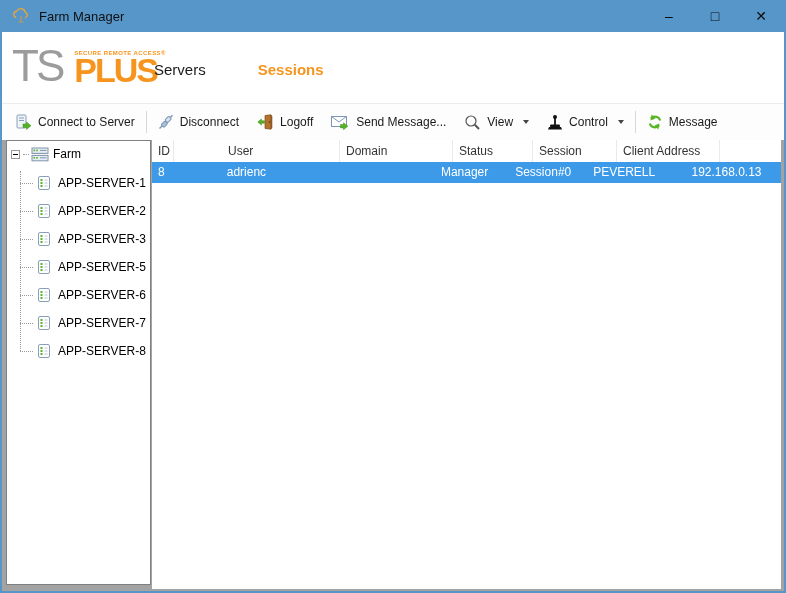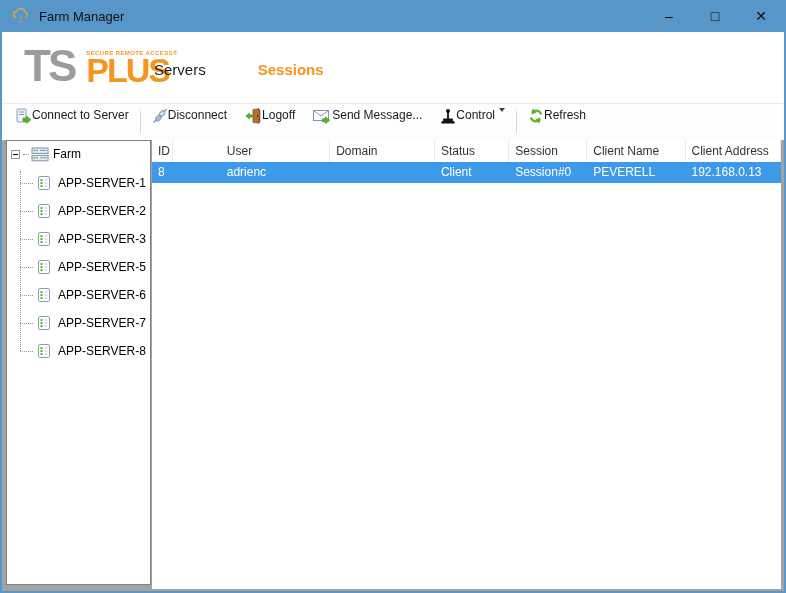--- a/index.html
+++ b/index.html
@@ -14,32 +14,32 @@
   .titlebar { height:32px; background:#5796c8; display:flex; align-items:center; }
   .app-icon { width:20px; height:18px; margin-left:9px; flex:0 0 auto; }
   .title-text { margin-left:8px; font-size:13px; color:#101010; }
   .win-controls { margin-left:auto; display:flex; height:100%; }
   .win-btn { width:46px; height:100%; display:flex; align-items:center; justify-content:center;
              font-size:14px; color:#0b0b0b; cursor:default; }
 
   
   .brandbar { height:71px; position:relative; background:#fff; }
   .logo { position:absolute; left:10px; top:16px; display:flex; align-items:flex-end; }
-  .logo-ts { font-size:44px; font-weight:bold; color:#9c9c9c; letter-spacing:-3px; line-height:36px;margin-left:12px; }
+  .logo-ts { font-size:44px; font-weight:normal; color:#9c9c9c; letter-spacing:-3px; line-height:36px; }
   .logo-right { display:flex; flex-direction:column; margin-left:12px; }
   .logo-tagline { font-size:6px; font-weight:bold; color:#f7941d; letter-spacing:0.4px; margin-bottom:1px; white-space:nowrap; }
   .logo-plus { font-size:34px; font-weight:bold; color:#f7941d; letter-spacing:-2px; line-height:27px; }
   .tabs { position:absolute; left:152px; top:29px; display:flex; gap:52px; }
   .tab { font-size:15px; color:#1a1a1a; cursor:default; }
   .tab.active { color:#f7941d; font-weight:bold; }
 
   
   .toolbar { height:37px; border-top:1px solid #ececec; display:flex; align-items:center;
              padding-left:4px; background:#fdfdfd; }
-  .tbtn { display:flex; padding:0 9px; height:28px; font-size:12px;
+  .tbtn { display:flex; align-items:center; gap:6px; padding:0 9px; height:28px; font-size:12px;
           color:#1a1a1a; white-space:nowrap; cursor:default; }
   .tsep { width:1px; height:22px; background:#d8d8d8; margin:0 2px; }
   .dd-arrow { width:0; height:0; border-left:3.5px solid transparent; border-right:3.5px solid transparent;
               border-top:4px solid #444; margin-left:4px; }
 
   
   .main { position:absolute; top:140px; left:0; right:0; bottom:0; background:#a3a3a3; }
 
   .treebox { position:absolute; left:4px; top:0; width:145px; height:445px;
              border:1px solid #808080; background:#fff; overflow:hidden; padding:4px 0 0 4px; }
@@ -131,38 +131,46 @@
     </div>
     <div class="tbtn">
       <svg width="19" height="16" viewBox="0 0 19 16">
         <rect x="0.5" y="2.5" width="15" height="10" fill="#fff" stroke="#7d96b5"></rect>
         <path d="M0.5 2.5 L8 8 L15.5 2.5" fill="none" stroke="#7d96b5"></path>
         <path d="M9.5 10.5 h3 v-1.8 l4.3 3.5 -4.3 3.5 v-1.8 h-3 z" fill="#56b427" stroke="#3c8a1a" stroke-width="0.5"></path>
       </svg>
       <span>Send Message...</span>
     </div>
     <div class="tbtn">
+      <svg width="17" height="17" viewBox="0 0 17 17">
+        <circle cx="7" cy="7" r="5" fill="none" stroke="#555" stroke-width="1.2"></circle>
+        <line x1="10.8" y1="10.8" x2="15" y2="15" stroke="#555" stroke-width="2"></line>
+      </svg>
+      <span>View</span>
+      <span class="dd-arrow"></span>
+    </div>
+    <div class="tbtn">
       <svg width="16" height="16" viewBox="0 0 16 16">
         <circle cx="8" cy="3" r="2" fill="#111"></circle>
         <rect x="7.1" y="4" width="1.8" height="7" fill="#111"></rect>
         <rect x="3" y="10.5" width="10" height="2.6" rx="1.2" fill="#111"></rect>
         <path d="M2 13 h12 l1 2.5 h-14 z" fill="#111"></path>
       </svg>
       <span>Control</span>
       <span class="dd-arrow"></span>
     </div>
     <div class="tsep"></div>
     <div class="tbtn">
       <svg width="16" height="16" viewBox="0 0 16 16">
         <path d="M13.2 6.6 A5.4 5.4 0 0 0 3.8 4.6" fill="none" stroke="#56b427" stroke-width="2.1"></path>
         <polygon points="4.6,0.6 3.6,6.4 8.6,4.4" fill="#56b427"></polygon>
         <path d="M2.8 9.4 A5.4 5.4 0 0 0 12.2 11.4" fill="none" stroke="#56b427" stroke-width="2.1"></path>
         <polygon points="11.4,15.4 12.4,9.6 7.4,11.6" fill="#56b427"></polygon>
       </svg>
-      <span>Refresh</span>
+      <span>Message</span>
     </div>
   </div>
 
   <div class="main">
 
     <div class="treebox">
       <div class="tree-root-row">
         <span class="expander"></span>
         <span class="root-stub"></span>
         <svg width="18" height="15" viewBox="0 0 18 15">
@@ -265,28 +273,27 @@
       </div>
     </div>
 
     <div class="listview">
       <div class="lv-header">
         <div class="lv-hcell c0">ID</div>
         <div class="lv-hcell c1">User</div>
         <div class="lv-hcell c2">Domain</div>
         <div class="lv-hcell c3">Status</div>
         <div class="lv-hcell c4">Session</div>
-        <div class="lv-hcell c5">Client Name</div>
         <div class="lv-hcell c6">Client Address</div>
       </div>
       <div class="lv-row">
         <div class="lv-cell c0">8</div>
         <div class="lv-cell c1">adrienc</div>
         <div class="lv-cell c2"></div>
-        <div class="lv-cell c3">Client</div>
+        <div class="lv-cell c3">Manager</div>
         <div class="lv-cell c4">Session#0</div>
         <div class="lv-cell c5">PEVERELL</div>
         <div class="lv-cell c6">192.168.0.13</div>
       </div>
     </div>
 
   </div>
 </div>
 
 </body></html>

